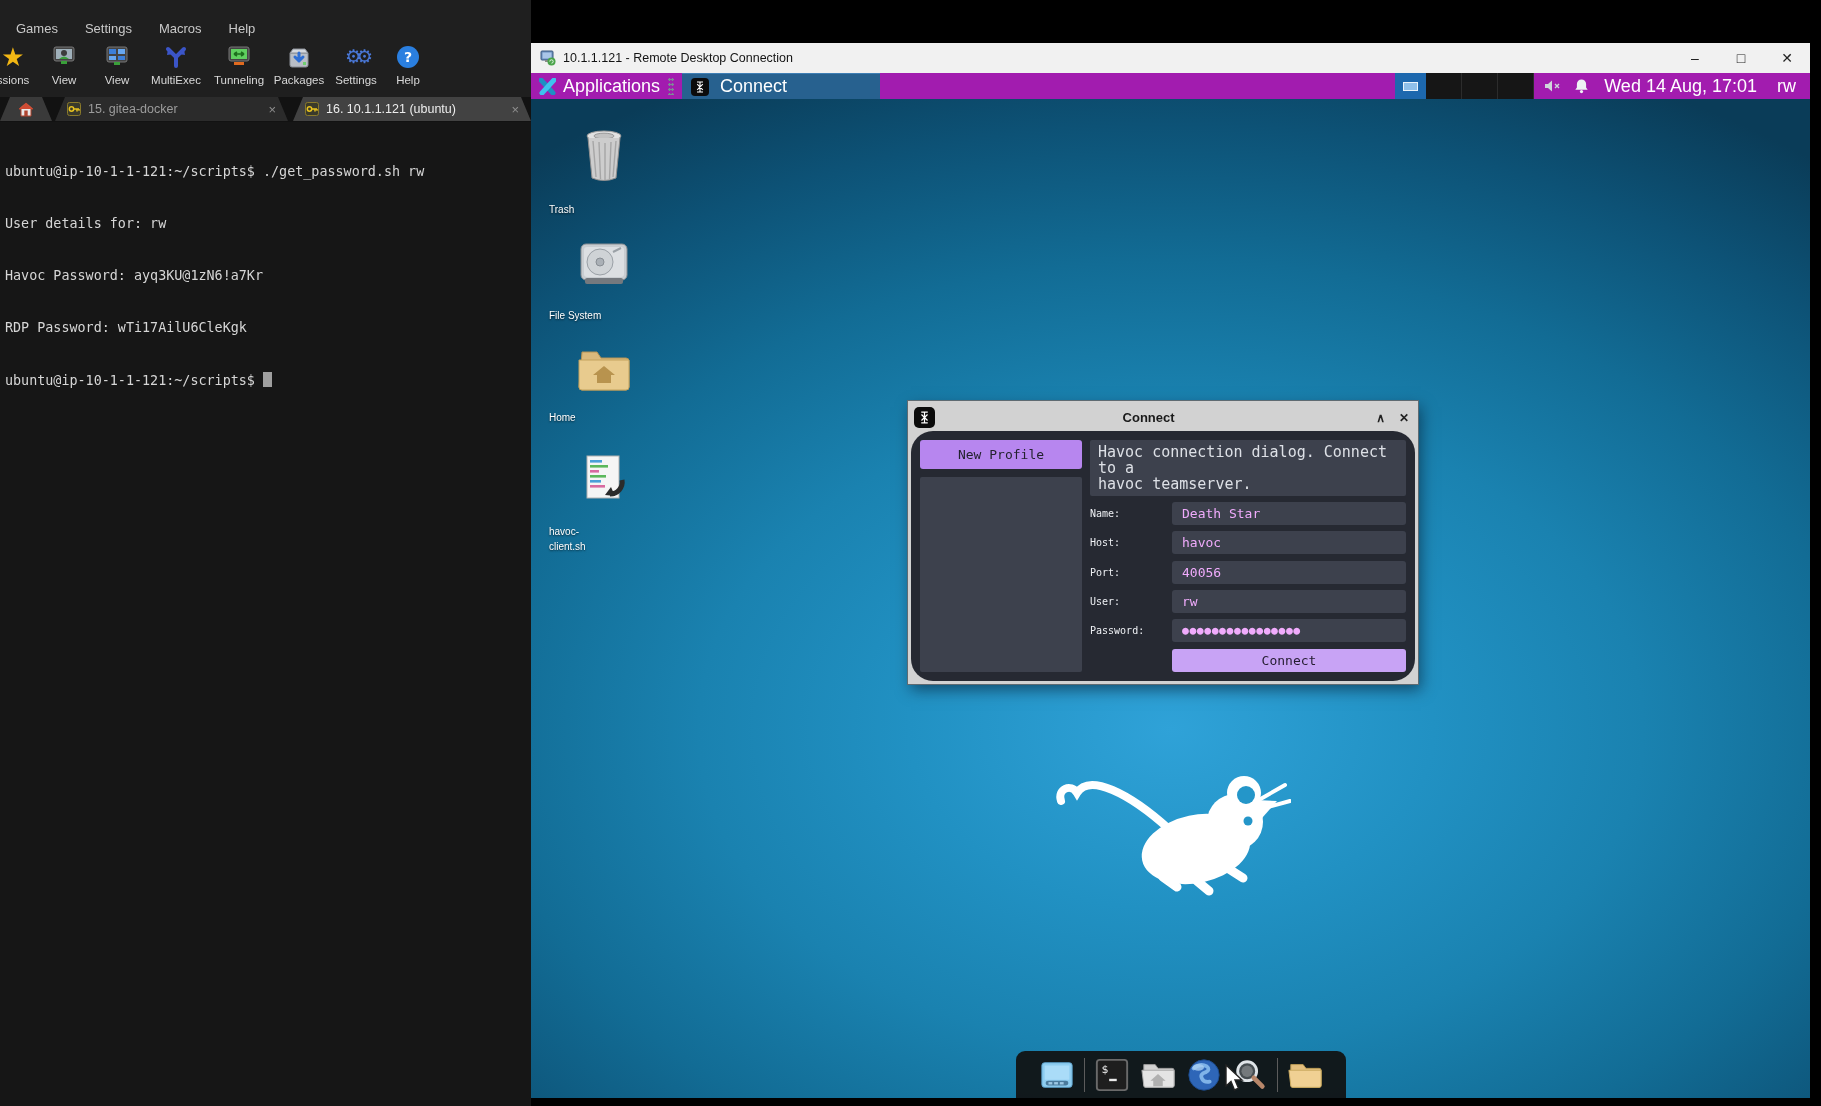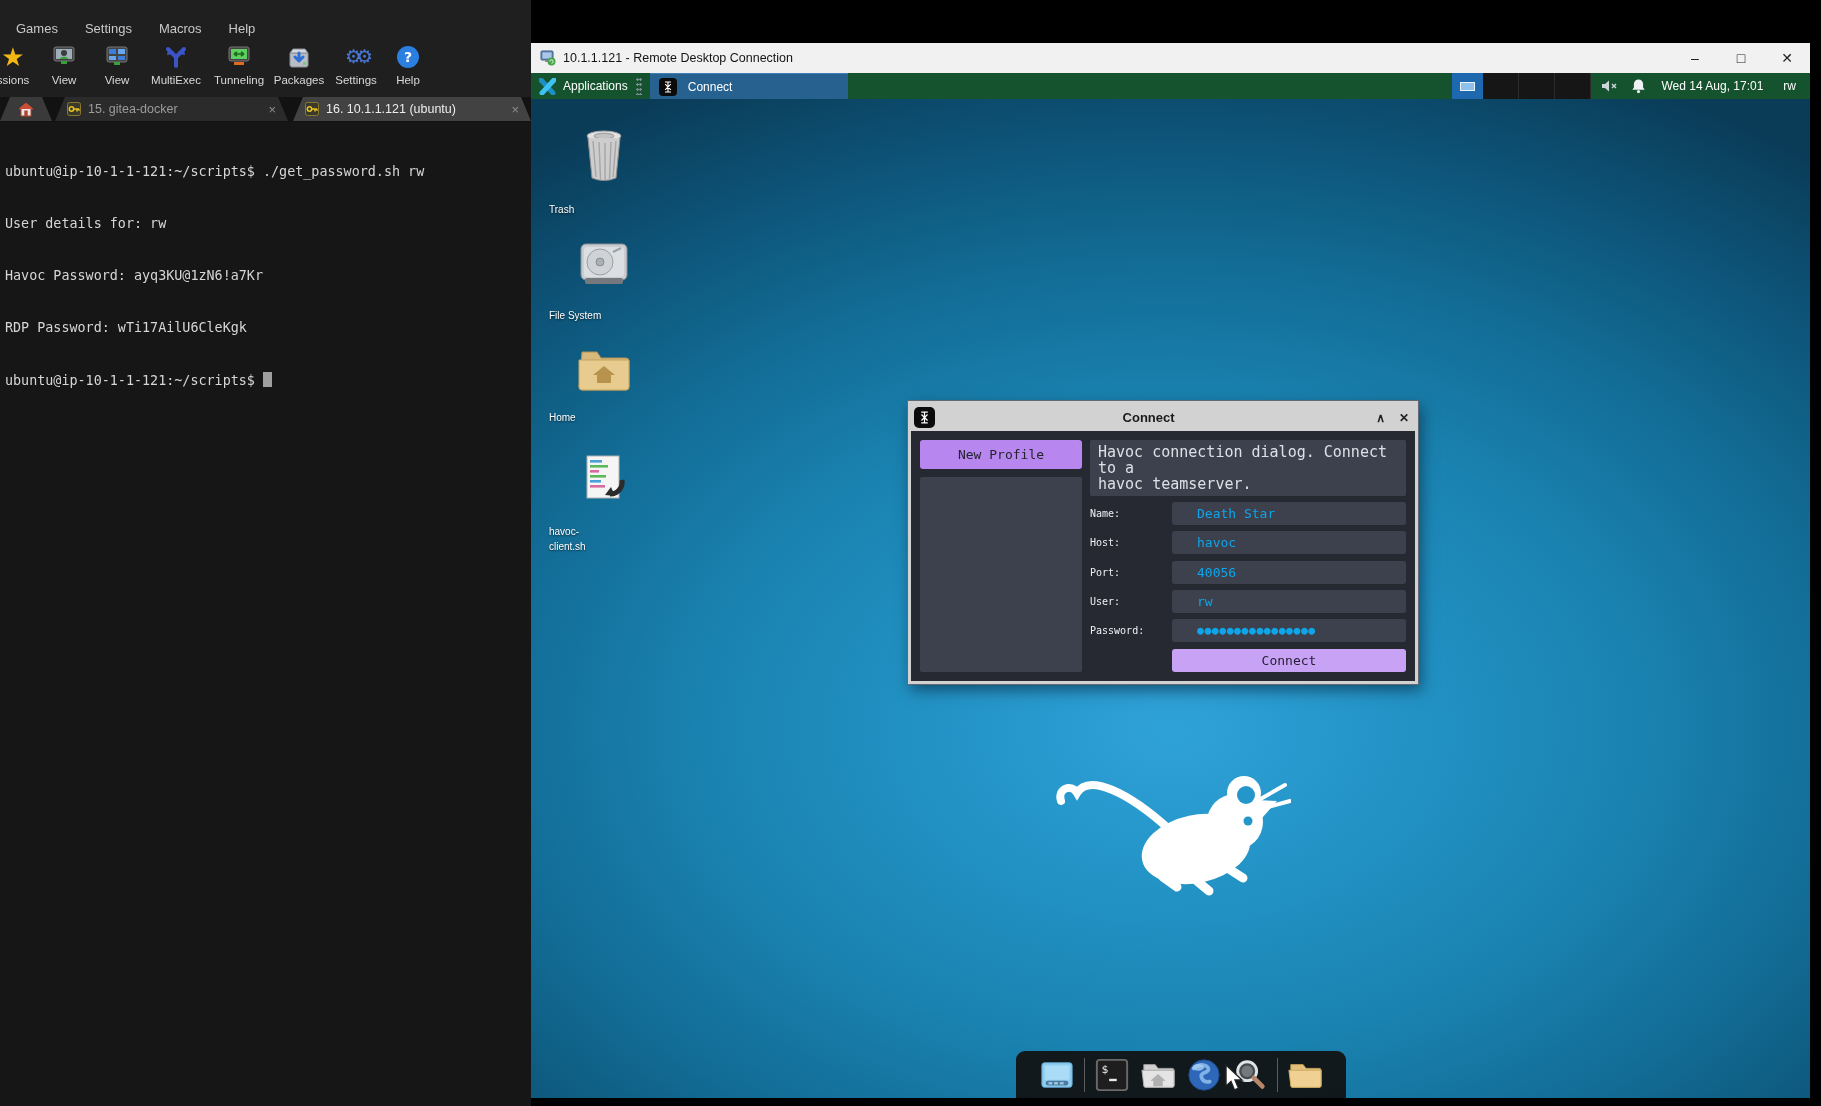--- a/index.html
+++ b/index.html
@@ -34,21 +34,21 @@
   .cursor { display:inline-block; width:9px; height:15px; background:#9f9f9f; vertical-align:-2px; }
 
   
   .rdp { position:absolute; left:531px; top:43px; width:1279px; height:1055px; }
   .rdp-titlebar { height:30px; background:#f1f1f1; display:flex; align-items:center; padding-left:9px; }
   .rdp-title { font-size:12.5px; color:#141414; margin-left:7px; }
   .winbtns { margin-left:auto; display:flex; align-items:center; }
   .winbtn { width:46px; text-align:center; font-size:14px; color:#222; cursor:default; }
 
   
-  .panel { height:26px; background:#14532d; display:flex; align-items:center; color:#fff; font-size:12px; }
+  .panel { height:26px; background:#a21caf; display:flex; align-items:center; color:#fff; font-size:18px; }
   .apps-btn { display:flex; align-items:center; gap:7px; padding:0 6px 0 8px; height:26px; }
   .panel-handle { width:6px; height:18px; margin:0 2px;
     background-image:radial-gradient(#7c8c96 1px, transparent 1.2px); background-size:3px 5px; }
   .task-btn { margin-left:6px; width:198px; height:26px; background:#27618f; border-top:1px solid #3f7fb5;
               display:flex; align-items:center; gap:11px; padding-left:9px; color:#fff; }
   .havoc-badge { width:18px; height:18px; background:#0b0b0b; border-radius:4px; display:flex; align-items:center; justify-content:center; }
   .panel-right { margin-left:auto; display:flex; align-items:center; height:26px;padding-left:28px; }
   .kbd-ind { width:31px; height:26px; background:#1d68ae; display:flex; align-items:center; justify-content:center; }
   .kbd-inner { width:15px; height:9px; background:#8fc0ea; border:1px solid #e9f3fb; }
   .tray-dark { width:108px; height:26px; background:#161616; display:flex; }
@@ -65,31 +65,31 @@
            font-size:10px; line-height:15px; text-shadow:0 1px 2px rgba(0,0,0,.65); white-space:pre-line; }
   .dicon svg { display:block; margin:0 auto 3px auto; }
 
   
   .dialog { position:absolute; left:377px; top:302px; width:510px; background:#d2d2d2; padding:3px;
             box-shadow:0 0 0 1px #5f6b72, 3px 6px 14px rgba(0,10,25,.5); }
   .dlg-title { height:27px; display:flex; align-items:center; padding:0 6px 0 3px; }
   .dlg-title-icon { width:21px; height:21px; background:#0b0b0b; border-radius:5px; display:flex; align-items:center; justify-content:center; }
   .dlg-title-text { flex:1; text-align:center; font-weight:bold; font-size:13px; color:#1a1a1a; }
   .dlg-btn { color:#222; font-size:12px; font-weight:bold; margin-left:14px; }
-  .dlg-body { background:#262932; height:250px; display:flex; gap:8px; padding:9px; }
+  .dlg-body { background:#262932; height:250px; display:flex; gap:8px; padding:9px;border-radius:22px; }
   .dlg-left { width:162px; display:flex; flex-direction:column; gap:8px; }
   .btn-newprofile { height:29px; background:#b786ef; border-radius:3px; color:#23222e;
        font-family:"DejaVu Sans Mono", monospace; font-size:13px; display:flex; align-items:center; justify-content:center; }
   .profile-list { flex:1; background:#3d414d; border-radius:2px; }
   .dlg-right { flex:1; display:flex; flex-direction:column; gap:6px; font-family:"DejaVu Sans Mono", monospace; }
   .info-box { background:#3d414d; border-radius:2px; padding:4px 8px; font-size:15px; line-height:16px; color:#dde0e6; }
   .frow { display:flex; align-items:center; height:24px; }
   .flabel { width:82px; font-size:10px; color:#eef0f4; }
   .finput { flex:1; height:23px; line-height:23px; background:#3d414d; border-radius:3px;
-            color:#0ea5e9; font-size:13px; padding-left:25px; overflow:hidden; }
+            color:#f0abfc; font-size:13px; padding-left:10px; overflow:hidden; }
   .fdots { letter-spacing:0.5px; font-size:11.5px; }
   .btn-connect { flex:1; height:23px; background:#c8a3f5; border-radius:3px; color:#241c30;
             font-size:13px; display:flex; align-items:center; justify-content:center; }
 
   
   .xmouse { position:absolute; left:520px; top:650px; }
 
   
   .dock { position:absolute; left:485px; bottom:0; width:330px; height:47px; background:rgba(17,17,17,.93);
           border-radius:9px 9px 0 0; display:flex; align-items:center; justify-content:center; gap:8px; }

